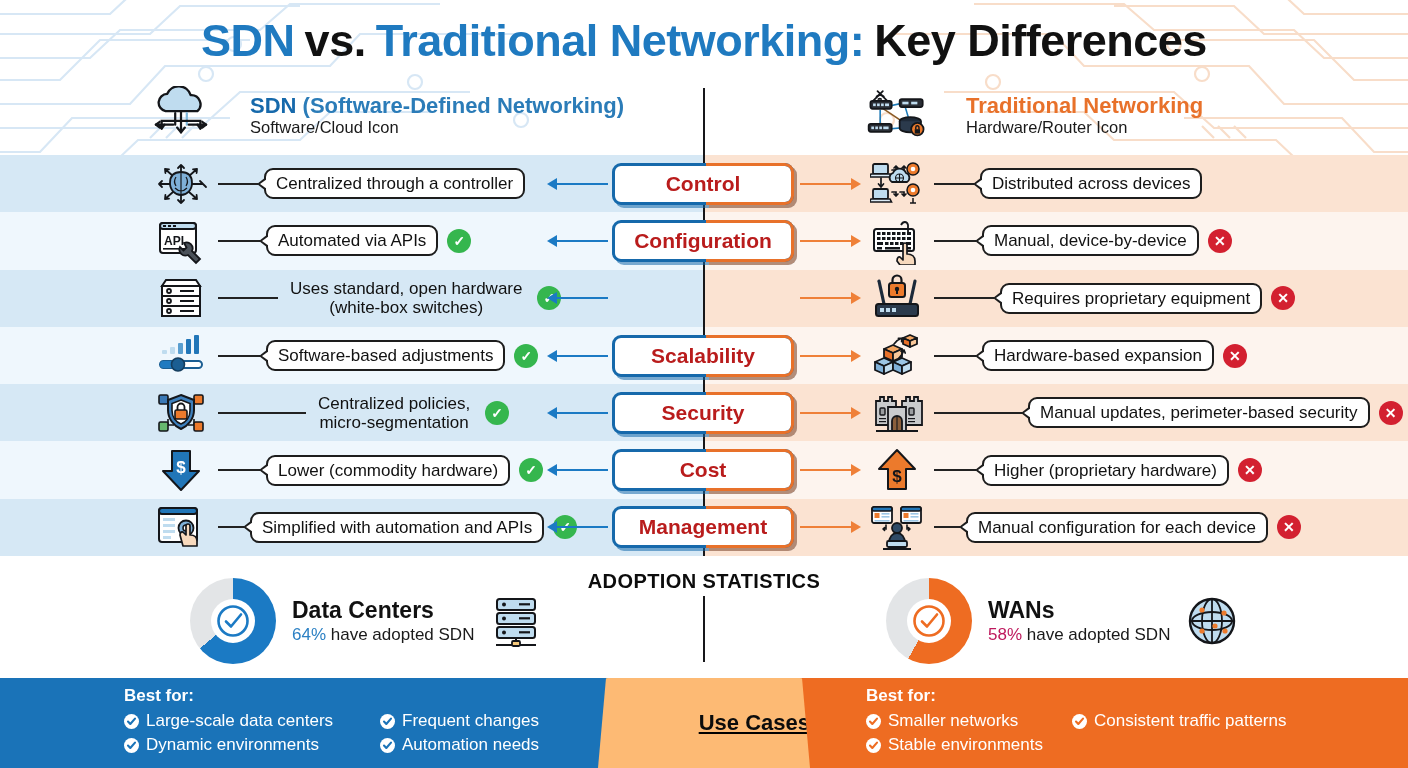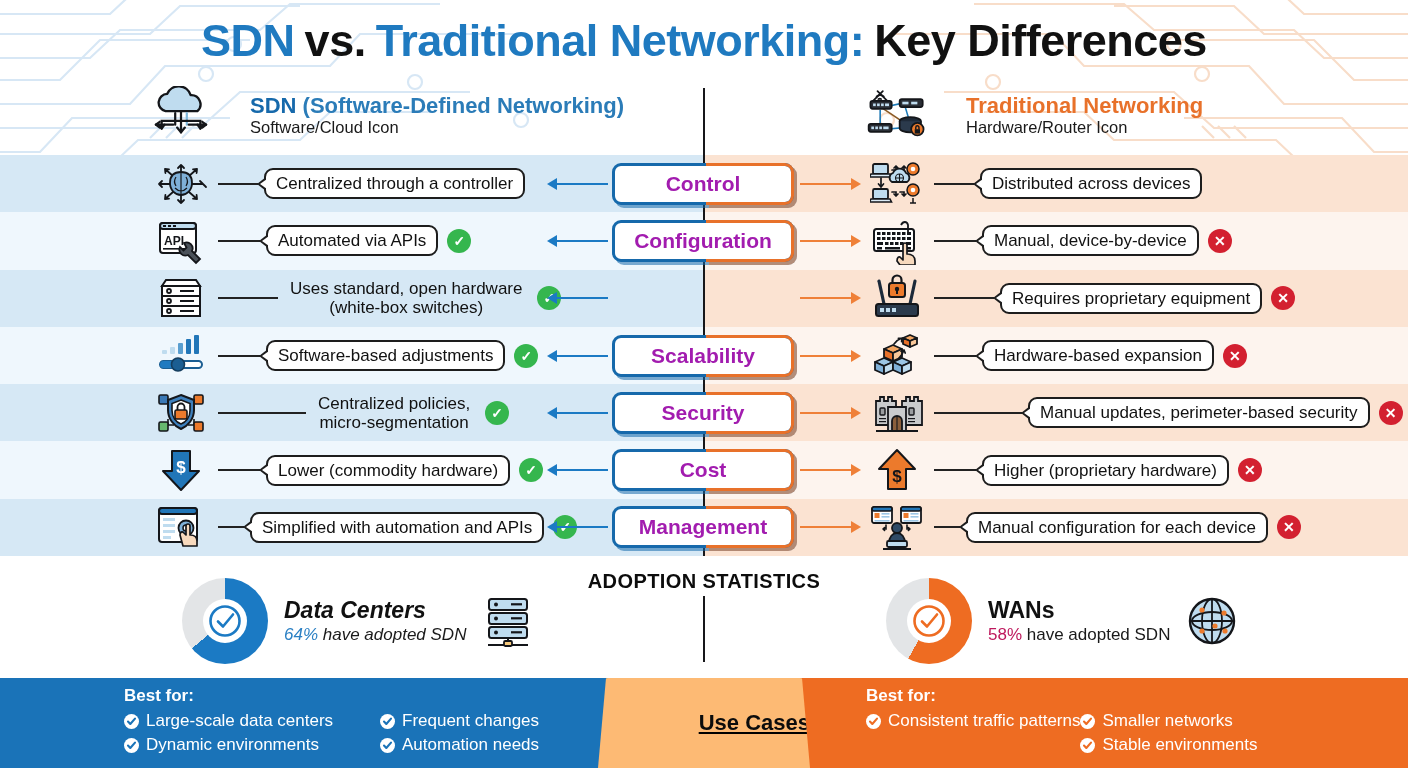--- a/index.html
+++ b/index.html
@@ -83,21 +83,21 @@
     border-top:6px solid transparent;border-bottom:6px solid transparent;border-right:10px solid #1b7ac4;}
   .arrow.r { left:800px; width:52px; background:#ef8038; }
   .arrow.r:after{ content:""; position:absolute; right:-9px; top:-5px; width:0;height:0;
     border-top:6px solid transparent;border-bottom:6px solid transparent;border-left:10px solid #ef8038;}
 
   
   .center-pill {
     position:absolute; left:612px; top:50%; transform:translateY(-50%);
     width:182px; height:42px; background:#fff; border-radius:9px;
     display:flex; align-items:center; justify-content:center;
-    font-size:21px; font-weight:bold; color:#a21caf;
+    font-size:21px; font-weight:bold; color:#b91c1c;
     border:3px solid #1669ab;
     box-shadow:3px 3px 0 0 rgba(22,105,171,.55);
     z-index:4;
   }
   .center-pill .rhalf {
     position:absolute; right:-3px; top:-3px; bottom:-3px; width:50%;
     border:3px solid #e8712a; border-left:none;
     border-radius:0 9px 9px 0; pointer-events:none;
     box-shadow:3px 3px 0 0 rgba(232,113,42,.5);
   }
@@ -106,21 +106,21 @@
   
   .vdiv { position:absolute; left:703px; width:2px; background:#17171a; z-index:3; }
 
   
   .stats { position:absolute; left:0; top:556px; width:1408px; height:122px; background:#fff; }
   .stats-title {
     position:absolute; left:0; top:14px; width:1408px; text-align:center;
     font-size:20px; font-weight:bold; letter-spacing:.4px; color:#0c0c0c;
   }
   .stat { position:absolute; top:22px; display:flex; align-items:center; }
-  .stat.left  { left:182px;font-style:italic; }
+  .stat.left  { left:190px; }
   .stat.right { left:886px; }
   .donut { width:86px; height:86px; border-radius:50%; position:relative; flex:0 0 86px; }
   .donut .hole {
     position:absolute; inset:21px; border-radius:50%; background:#fff;
     display:flex; align-items:center; justify-content:center;
   }
   .stat-txt { margin-left:16px; }
   .stat-name { font-size:23px; font-weight:bold; color:#111; line-height:1.15; }
   .stat-sub  { font-size:17px; color:#1a1a1a; margin-top:1px; }
   .stat-sub .pct-b { color:#2b80c4; }
@@ -850,48 +850,48 @@
               </span>
               <span>Automation needs</span>
             </div>
           </div>
       </div>
     </div>
 
     <div class="foot-inner r">
       <div class="best">Best for:</div>
       <div class="uc-grid">
-        <div class="uc-col" id="fr2">
-            <div class="uc-item">
-              <span class="uc-check">
-                <svg width="11" height="11" viewBox="0 0 11 11">
-                  <path d="M2 5.6l2.3 2.4L9 2.6" fill="none" stroke="#ee6c22" stroke-width="2.1" stroke-linecap="round" stroke-linejoin="round"></path>
-                </svg>
-              </span>
-              <span>Consistent traffic patterns</span>
-            </div>
-          </div>
         <div class="uc-col c1" style="width:206px" id="fr1">
             <div class="uc-item">
               <span class="uc-check">
                 <svg width="11" height="11" viewBox="0 0 11 11">
                   <path d="M2 5.6l2.3 2.4L9 2.6" fill="none" stroke="#ee6c22" stroke-width="2.1" stroke-linecap="round" stroke-linejoin="round"></path>
                 </svg>
               </span>
               <span>Smaller networks</span>
             </div>
             <div class="uc-item">
               <span class="uc-check">
                 <svg width="11" height="11" viewBox="0 0 11 11">
                   <path d="M2 5.6l2.3 2.4L9 2.6" fill="none" stroke="#ee6c22" stroke-width="2.1" stroke-linecap="round" stroke-linejoin="round"></path>
                 </svg>
               </span>
               <span>Stable environments</span>
             </div>
           </div>
+        <div class="uc-col" id="fr2">
+            <div class="uc-item">
+              <span class="uc-check">
+                <svg width="11" height="11" viewBox="0 0 11 11">
+                  <path d="M2 5.6l2.3 2.4L9 2.6" fill="none" stroke="#ee6c22" stroke-width="2.1" stroke-linecap="round" stroke-linejoin="round"></path>
+                </svg>
+              </span>
+              <span>Consistent traffic patterns</span>
+            </div>
+          </div>
       </div>
     </div>
 
     <div class="usecase-tab">
       <span>Use Cases</span>
     </div>
   </div>
 
 </div>
 

